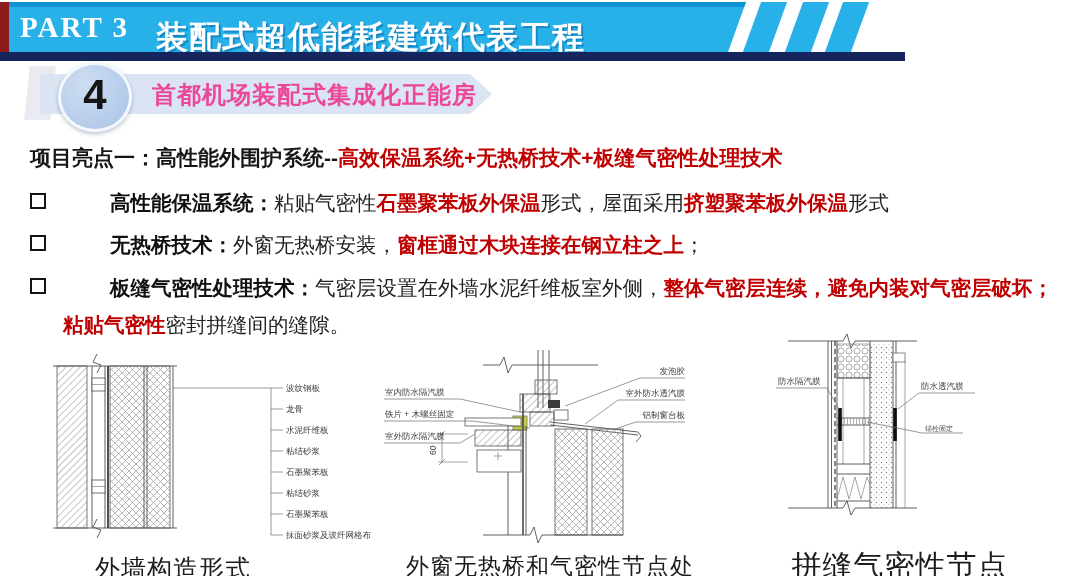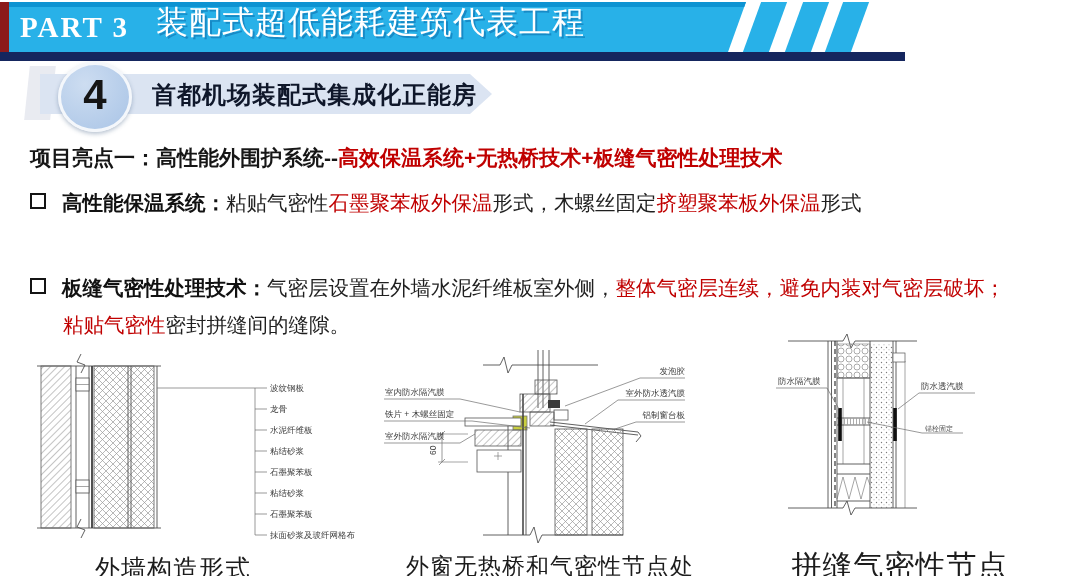--- a/index.html
+++ b/index.html
@@ -10,45 +10,45 @@
   .stage{position:relative;width:1080px;height:576px;background:#ffffff;overflow:hidden;
          font-family:"Liberation Sans","DejaVu Sans",sans-serif;color:var(--ink);}
   
   .maroon-strip{position:absolute;left:0;top:2px;width:9px;height:50px;background:var(--maroon);}
   .header-bar{position:absolute;left:9px;top:2px;width:737px;height:50px;background:var(--accent);
               clip-path:polygon(0 0,100% 0,calc(100% - 18px) 100%,0 100%);}
   .header-topline{position:absolute;left:0;top:0;width:100%;height:5px;background:#0d93d2;}
   .part-label{position:absolute;left:20px;top:5px;height:45px;line-height:45px;
               font-family:"Liberation Serif","DejaVu Serif",serif;font-weight:bold;
               font-size:29px;color:#fff;letter-spacing:2px;}
-  .header-title{position:absolute;left:156px;top:0;height:45px;line-height:45px;
-                font-size:32px;font-weight:normal;color:#fff;letter-spacing:1px;
+  .header-title{position:absolute;left:156px;top:15px;height:45px;line-height:45px;
+                font-size:32px;font-weight:bold;color:#fff;letter-spacing:1px;
                 text-shadow:2px 2px 0 rgba(10,105,170,.55);}
   .stripe{position:absolute;top:2px;height:50px;width:26px;background:var(--accent);transform:skewX(-20deg);}
   .stripe.s1{left:752px;} .stripe.s2{left:794px;} .stripe.s3{left:834px;}
   .navy-underline{position:absolute;left:0;top:52px;width:905px;height:9px;background:var(--navy);}
   
   .badge-tail{position:absolute;left:27px;top:66px;width:26px;height:54px;background:#e9ebf1;transform:skewX(-6deg);}
   .banner{position:absolute;left:40px;top:74px;width:452px;height:40px;background:var(--banner);
           clip-path:polygon(0 0,calc(100% - 22px) 0,100% 50%,calc(100% - 22px) 100%,0 100%);}
   .banner-text{position:absolute;left:152px;top:74px;height:40px;line-height:41px;
-               font-size:24px;font-weight:bold;color:#0f172a;letter-spacing:1px;}
+               font-size:24px;font-weight:bold;color:#ec4899;letter-spacing:1px;}
   .badge-circle{position:absolute;left:58px;top:62px;width:68px;height:64px;border-radius:50%;
                 background:radial-gradient(circle at 35% 30%,#cdddf1,#a9c4e6);
                 border:3px solid #f4f7fb;box-shadow:0 2px 4px rgba(50,80,120,.35);
                 text-align:center;line-height:60px;font-size:42px;font-weight:bold;color:#151515;}
   
   .headline{position:absolute;left:30px;top:144px;white-space:nowrap;font-size:21px;font-weight:bold;}
   .hl-red{color:var(--red);}
   .bullet{position:absolute;left:30px;white-space:nowrap;font-size:20.5px;color:#1f1f1f;}
   .bullet.b1{top:189px;} .bullet.b2{top:231px;} .bullet.b3{top:274px;} .bullet.b3b{top:311px;left:63px;}
   .sq{display:inline-block;width:12px;height:12px;border:2.5px solid #141414;margin-right:16px;
       vertical-align:1px;}
-  .bl{font-weight:bold;color:#111;}
-  .rr{font-weight:normal;color:var(--red);}
+  .bl{font-weight:bold;color:#111;margin-left:48px;}
+  .rr{font-weight:bold;color:var(--red);}
   
   .dg{position:absolute;}
   .dg svg{display:block;}
   .ln{stroke:#4f4f4f;stroke-width:.9;fill:none;}
   .thin{stroke:#6a6a6a;stroke-width:.6;fill:none;}
   .ld{stroke:#6f6f6f;stroke-width:.7;fill:none;}
   .lbl{font-size:8.5px;fill:#3c3c3c;}
   .lbl7{font-size:7px;fill:#555;}
   .caption{position:absolute;text-align:center;color:#1c1c1c;letter-spacing:1px;}
   .cap1{left:58px;top:544px;width:230px;font-size:25px;margin-top:8px;}
@@ -71,28 +71,29 @@
   <div class="stripe s3"></div>
   <div class="navy-underline"></div>
 
   <div class="badge-tail"></div>
   <div class="banner"></div>
   <span class="banner-text">首都机场装配式集成化正能房</span>
   <div class="badge-circle">4</div>
 
   <div class="headline"><span class="hl-black">项目亮点一：高性能外围护系统--</span><span class="hl-red">高效保温系统+无热桥技术+板缝气密性处理技术</span></div>
 
-  <div class="bullet b1"><span class="sq"></span><span class="bl">高性能保温系统：</span><span>粘贴气密性</span><span class="rr">石墨聚苯板外保温</span><span>形式，木螺丝固定</span><span class="rr">挤塑聚苯板外保温</span><span>形式</span></div>
-
+  <div class="bullet b1"><span class="sq"></span><span class="bl">高性能保温系统：</span><span>粘贴气密性</span><span class="rr">石墨聚苯板外保温</span><span>形式，屋面采用</span><span class="rr">挤塑聚苯板外保温</span><span>形式</span></div>
+
+  <div class="bullet b2"><span class="sq"></span><span class="bl">无热桥技术：</span><span>外窗无热桥安装，</span><span class="rr">窗框通过木块连接在钢立柱之上</span><span>；</span></div>
 
   <div class="bullet b3"><span class="sq"></span><span class="bl">板缝气密性处理技术：</span><span>气密层设置在外墙水泥纤维板室外侧，</span><span class="rr">整体气密层连续，避免内装对气密层破坏；</span></div>
 
   <div class="bullet b3b"><span class="rr">粘贴气密性</span><span>密封拼缝间的缝隙。</span></div>
 
-  <div class="dg" style="left:29px;top:352px;width:330px;height:196px">
+  <div class="dg" style="left:45px;top:352px;width:330px;height:196px">
     <svg width="330" height="196" viewBox="0 0 330 196">
       <defs>
         <pattern id="h1" width="5" height="5" patternUnits="userSpaceOnUse" patternTransform="rotate(45)">
           <line x1="0" y1="0" x2="0" y2="5" stroke="#8a8a8a" stroke-width="1"></line>
         </pattern>
         <pattern id="x1" width="7" height="7" patternUnits="userSpaceOnUse">
           <path d="M0 0L7 7M7 0L0 7" stroke="#9a9a9a" stroke-width="0.7" fill="none"></path>
         </pattern>
       </defs>
       <path class="ln" d="M8,14 H132 M8,176 H132"></path>

